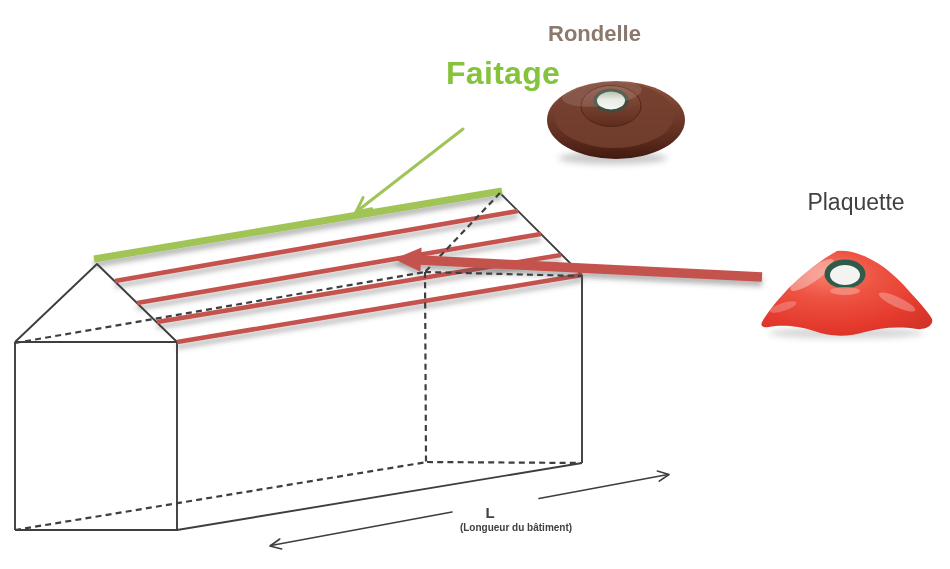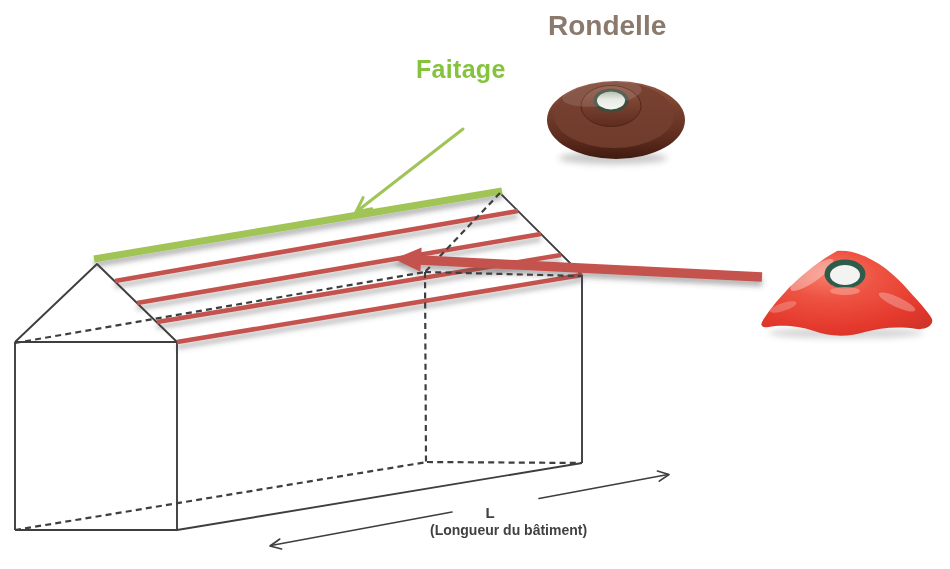--- a/index.html
+++ b/index.html
@@ -12,25 +12,25 @@
     --label-dark:#414144;
   }
   html,body{margin:0;padding:0;background:var(--background,#fff);}
   .stage{
     position:relative;width:950px;height:569px;overflow:hidden;
     background:var(--background,#fff);
     font-family:"Liberation Sans", sans-serif;
   }
   .stage svg{position:absolute;left:0;top:0;}
   .lbl{position:absolute;white-space:nowrap;}
-  .lbl-faitage{left:416px;top:55px;font-size:25px;font-weight:700;letter-spacing:.3px;color:var(--green-text,#86C33C);}
-  .lbl-rondelle{left:548px;top:12px;font-size:28px;line-height:27px;font-weight:700;color:var(--label-taupe,#8A796C);}
+  .lbl-faitage{left:446px;top:55px;font-size:32px;font-weight:700;letter-spacing:.3px;color:var(--green-text,#86C33C);}
+  .lbl-rondelle{left:548px;top:20px;font-size:22px;line-height:27px;font-weight:700;color:var(--label-taupe,#8A796C);}
   .lbl-plaquette{left:776px;top:189px;width:160px;text-align:center;font-size:23px;line-height:27px;font-weight:500;color:var(--label-dark,#414144);white-space:normal;}
   .lbl-dim-letter{left:479px;top:504px;width:22px;text-align:center;font-size:15px;font-weight:700;color:var(--label-dark,#414144);}
-  .lbl-dim-caption{left:430px;top:522px;width:172px;text-align:left;font-size:14px;font-weight:600;color:var(--label-dark,#414144);}
+  .lbl-dim-caption{left:430px;top:522px;width:172px;text-align:center;font-size:10px;font-weight:600;color:var(--label-dark,#414144);}
 
   
   .edge-solid{stroke:var(--line-dark,#3E3E40);stroke-width:1.9;fill:none;stroke-linejoin:round;}
   .edge-dashed{stroke:var(--line-dark,#3E3E40);stroke-width:2.2;fill:none;stroke-dasharray:6 4.2;}
   .purlin{stroke:var(--red-shape,#C5524E);stroke-width:4.6;fill:none;}
   .ridge{stroke:var(--green-shape,#A0C457);stroke-width:7;fill:none;}
   .garrow{stroke:var(--green-shape,#A0C457);stroke-width:3;fill:none;stroke-linecap:round;stroke-linejoin:round;}
   .rarrow-body{stroke:var(--red-shape,#C5524E);stroke-width:9.5;fill:none;}
   .rarrow-head{fill:var(--red-shape,#C5524E);stroke:none;}
   .dim-line{stroke:var(--line-dark,#3E3E40);stroke-width:1.6;fill:none;stroke-linecap:round;stroke-linejoin:round;}
@@ -123,18 +123,19 @@
     </g>
   </svg>
 
   <div class="lbl lbl-faitage">Faitage</div>
 
   <div class="lbl lbl-rondelle">
     <div>Rondelle</div>
   </div>
 
   <div class="lbl lbl-plaquette">
+    <div>Plaquette</div>
   </div>
 
   <div class="lbl lbl-dim-letter">L</div>
   <div class="lbl lbl-dim-caption">(Longueur du bâtiment)</div>
 
 </div>
 
 </body></html>

